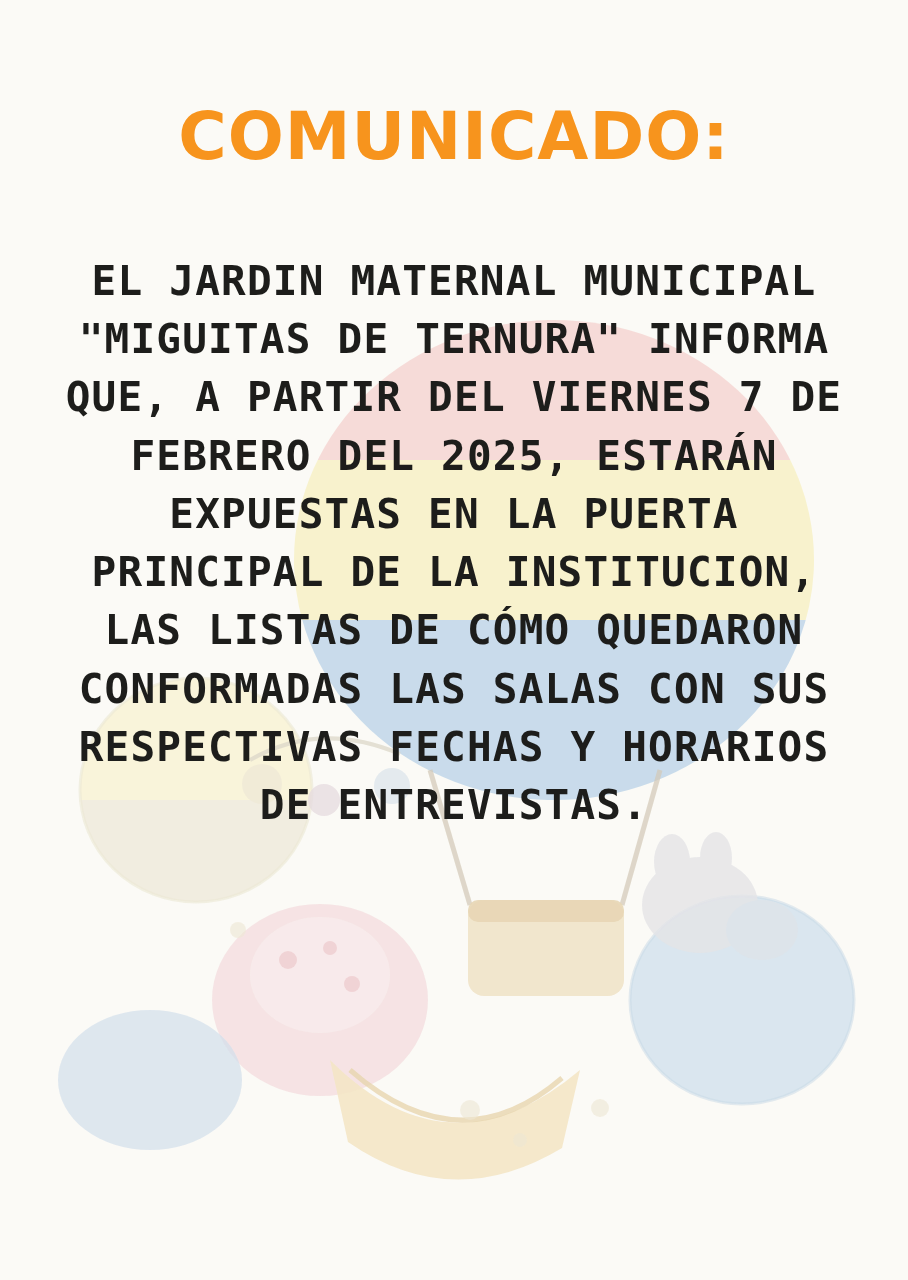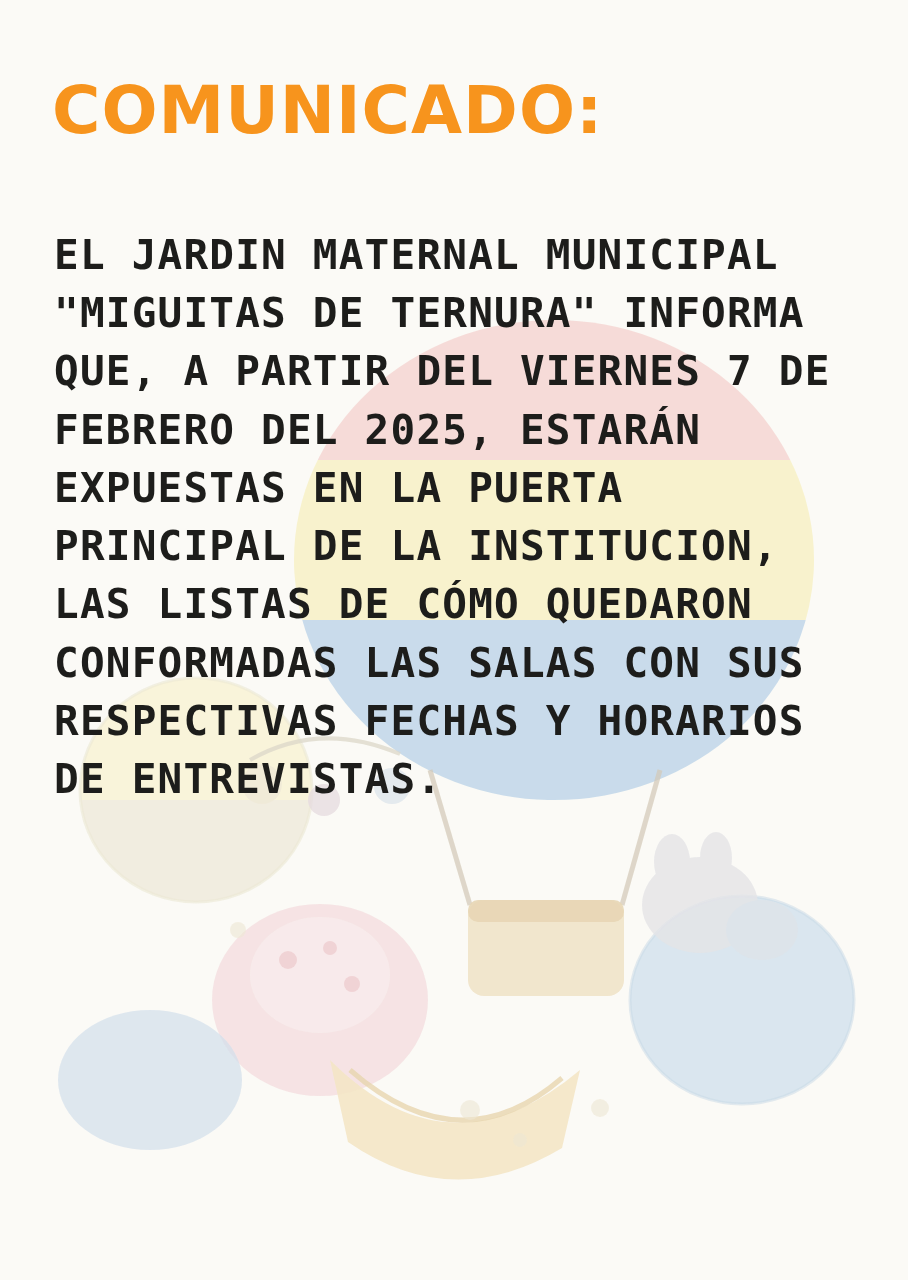--- a/index.html
+++ b/index.html
@@ -33,22 +33,22 @@
     pointer-events: none;
   }
 
   
   .content {
     position: relative;
     z-index: 2;
     width: 908px;
     height: 1280px;
     box-sizing: border-box;
-    padding: 78px 52px 60px 52px;
-    text-align: left;
+    padding: 104px 52px 60px 52px;
+    text-align: center;
   }
 
   .headline {
     font-family: "DejaVu Sans", sans-serif;
     font-weight: 700;
     font-size: 66px;
     letter-spacing: 1px;
     color: #f7941d;
     line-height: 1;
     margin: 0 0 82px 0;

